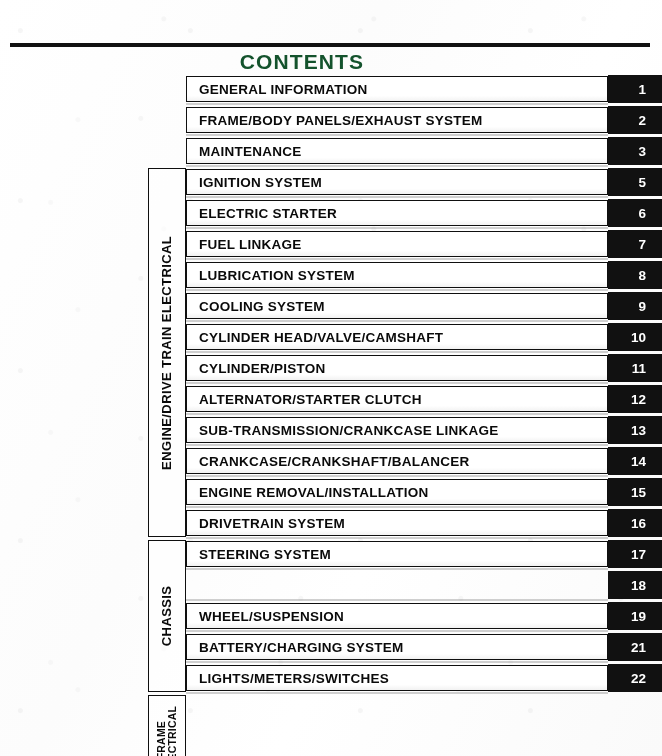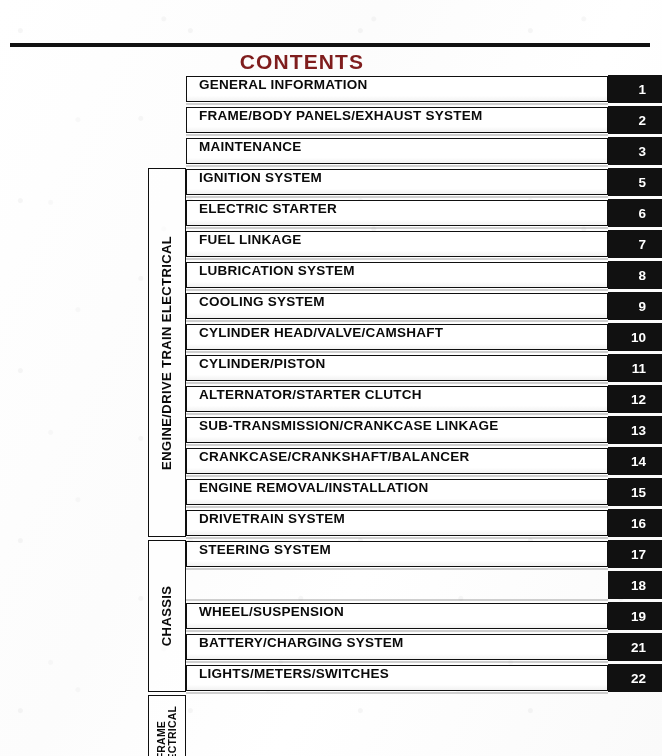--- a/index.html
+++ b/index.html
@@ -42,21 +42,21 @@
   }
   #page-title {
     position: absolute;
     left: 0;
     top: 50px;
     width: 604px;
     text-align: center;
     font-size: 21px;
     font-weight: bold;
     letter-spacing: 1.1px;
-    color: #7f1d1d;
+    color: #14532d;
   }
 
   
   #contents-list {
     position: absolute;
     left: 0;
     top: 74px;
     width: 662px;
   }
   .row {
@@ -67,20 +67,21 @@
   .row-bar {
     position: absolute;
     left: 186px;
     right: 54px;
     top: 2px;
     height: 26px;
     background: linear-gradient(180deg, #ffffff 0%, #ffffff 78%, #f2f2f2 100%);
     border: 1.6px solid #0f0f0f;
     box-sizing: border-box;
     display: flex;
+    align-items: center;
   }
   .row-label {
     padding-left: 12px;
     font-size: 13.5px;
     font-weight: bold;
     letter-spacing: 0.25px;
     white-space: nowrap;
     color: #0a0a0a;
   }
   .row-tab {

